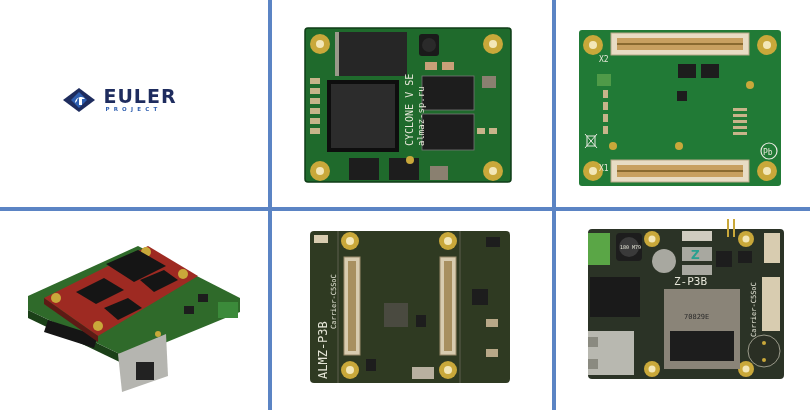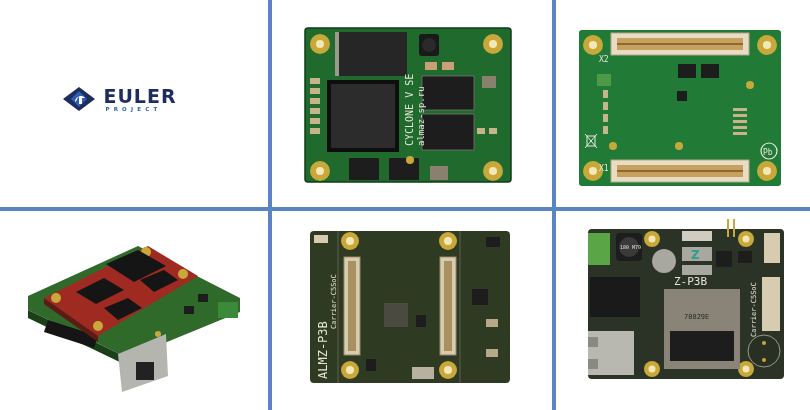--- a/index.html
+++ b/index.html
@@ -1,20 +1,20 @@
 <!DOCTYPE html>
 <html><head>
   <meta charset="utf-8">
   <style>
     html, body { margin:0; padding:0; background:#ffffff; }
     body { width:810px; height:410px; position:relative; overflow:hidden; font-family:"Liberation Sans", sans-serif; }
     .grid-line { position:absolute; background:#5b84c4; }
     .cell { position:absolute; display:flex; align-items:center; justify-content:center; }
     .cell svg { display:block; }
-    .logo { display:flex; align-items:flex-start; gap:4px; }
+    .logo { display:flex; align-items:flex-end; gap:4px; }
     .logo-text { display:flex; flex-direction:column; line-height:1; }
     .logo-title { font-family:"DejaVu Sans", sans-serif; font-weight:bold; font-size:19px; color:#1e2c5e; letter-spacing:1px; }
     .logo-sub { font-family:"DejaVu Sans", sans-serif; font-weight:bold; font-size:5.5px; color:#2f5fb0; letter-spacing:4.2px; margin-top:1px; margin-left:2px; }
     .pcb-label { font-family:"DejaVu Sans Mono", monospace; fill:#e6e6d8; }
   </style>
 </head>
 <body>
 
 <div class="grid-line" style="left:268px; top:0; width:4px; height:410px;"></div>
 <div class="grid-line" style="left:552px; top:0; width:4px; height:410px;"></div>

